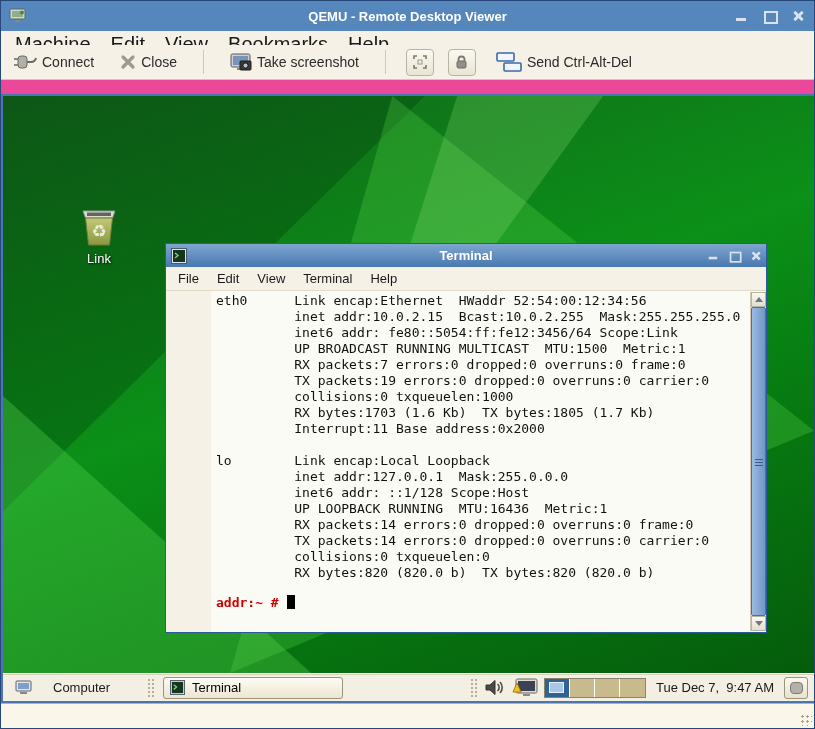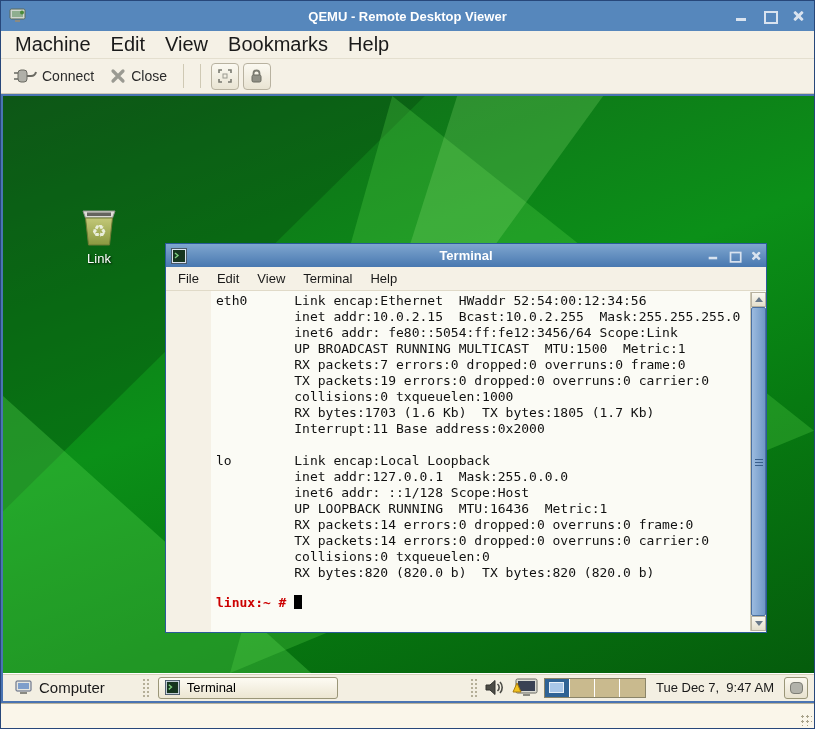--- a/index.html
+++ b/index.html
@@ -14,22 +14,22 @@
   .wc { width:16px; height:14px; position:relative; cursor:default; }
   .wc-min::after { content:""; position:absolute; left:2px; bottom:2px; width:10px; height:0; border-bottom:3px solid #d9e3ef; }
   .wc-max::after { content:""; position:absolute; left:2px; top:2px; width:10px; height:9px; border:2px solid #d9e3ef; }
   .wc-close::before,.wc-close::after { content:""; position:absolute; left:7px; top:1px; width:3px; height:12px; background:#d9e3ef; border-radius:1px; }
   .wc-close::before { transform:rotate(45deg); } .wc-close::after { transform:rotate(-45deg); }
 
   .menubar { position:absolute; top:30px; left:0; width:100%; height:28px; background:#f5f1e6;
     display:flex; align-items:center; gap:4px; padding:0 6px; border-bottom:1px solid #e4dfcf; }
   .menu-item { font-size:20px; color:#1a1a1a; padding:20px 8px; }
 
-  .toolbar { position:absolute; top:58px; left:0; width:100%; height:35px; background:#f5f1e6;
-    display:flex; align-items:center; padding:0 6px; gap:4px; border-bottom:1px solid #cfc9b4; }
+  .toolbar { position:absolute; top:44px; left:0; width:100%; height:35px; background:#f5f1e6;
+    display:flex; align-items:center; padding:0 6px; gap:14px; border-bottom:1px solid #cfc9b4; }
   .tb-btn { display:flex; align-items:center; gap:5px; padding:4px 6px; font-size:14px; color:#2a2a2a; border-radius:3px; }
   .tb-sep { width:1px; height:24px; background:#cfc9b4; margin:0 6px; }
   .tb-small { width:28px; height:27px; display:flex; align-items:center; justify-content:center;
     border:1px solid #b8b2a0; border-radius:4px; background:linear-gradient(#fbf9f1,#e9e4d3); }
 
   
   .vnc-frame { position:absolute; top:93px; left:0; width:815px; height:609px; border:2px solid #4a74b2; }
   .desktop { position:relative; width:811px; height:577px; overflow:hidden;
     background:linear-gradient(160deg,#14641d 0%,#0e7d18 25%,#0b9018 45%,#077a11 68%,#055c0c 100%); }
   .wp { position:absolute; inset:0; }
@@ -59,21 +59,21 @@
   .sb-btn { position:absolute; left:0; width:15px; height:15px; background:linear-gradient(#fbf9f1,#e4dfcc); border:1px solid #b8b2a0; display:flex; align-items:center; justify-content:center; }
   .sb-up { top:0; } .sb-down { bottom:0; }
   .sb-arrow-up { width:0; height:0; border-left:4px solid transparent; border-right:4px solid transparent; border-bottom:5px solid #6a7a8a; }
   .sb-arrow-down { width:0; height:0; border-left:4px solid transparent; border-right:4px solid transparent; border-top:5px solid #6a7a8a; }
   .sb-thumb { position:absolute; top:15px; bottom:15px; left:0; width:15px; background:linear-gradient(90deg,#9cbbdf,#6f97c6); border:1px solid #4a70a0; border-radius:2px; }
   .sb-grip { position:absolute; top:50%; left:3px; width:8px; height:1px; background:#3a5f8c; box-shadow:0 3px 0 #3a5f8c, 0 -3px 0 #3a5f8c; }
 
   
   .taskbar { position:relative; width:811px; height:28px; background:#f3efe2; border-top:1px solid #fff;
     box-shadow:inset 0 1px 0 #d8d2bc; display:flex; align-items:center; padding:0 6px; gap:8px; }
-  .tk-btn { display:flex; align-items:center; gap:6px; font-size:15px; color:#1a1a1a; padding:2px 6px; }
+  .tk-btn { display:flex; align-items:center; gap:20px; font-size:13px; color:#1a1a1a; padding:2px 6px; }
   .tk-task { display:flex; align-items:center; gap:7px; font-size:13px; width:180px; height:22px; padding:0 6px;
     border:1px solid #9a9678; border-radius:3px; background:linear-gradient(#fdfbf3,#ece6d2); }
   .handle { width:9px; height:22px; background-image:radial-gradient(#b5af98 1px, transparent 1.2px); background-size:4px 4px; background-position:1px 1px; }
   .tray { margin-left:auto; display:flex; align-items:center; gap:6px; }
   .pager { display:flex; border:1px solid #8a8468; height:20px; }
   .pager .cell { width:25px; height:18px; background:#c9ba8e; border-right:1px solid #fff; position:relative; }
   .pager .cell:last-child { border-right:none; }
   .pager .cell.active { background:#2f6395; }
   .pager .cell.active .mini { position:absolute; left:4px; top:3px; width:15px; height:11px; background:#a9c7e8; border:1px solid #e8f0f8; }
   .clock { font-size:13px; color:#1a1a1a; white-space:pre; padding:0 4px; }
@@ -125,32 +125,49 @@
       </svg>
       <span>Connect</span>
     </span>
     <span class="tb-btn">
       <svg width="16" height="16" viewBox="0 0 16 16">
         <path d="M3 3 L13 13 M13 3 L3 13" stroke="#9a9a92" stroke-width="3.2" stroke-linecap="round"></path>
       </svg>
       <span>Close</span>
     </span>
     <span class="tb-sep"></span>
+    <span class="tb-btn">
+      <svg width="22" height="19" viewBox="0 0 22 19">
+        <rect x="1" y="1" width="19" height="13" rx="1.5" fill="#c8cedb" stroke="#5a5a52"></rect>
+        <rect x="3" y="3" width="15" height="9" fill="#7a93b8"></rect>
+        <rect x="7" y="15" width="7" height="2" fill="#8a8a82"></rect>
+        <rect x="10" y="8" width="11" height="9" rx="1" fill="#3a3a36" stroke="#1a1a18"></rect>
+        <circle cx="15.5" cy="12.5" r="2.6" fill="#b8c4d4" stroke="#111"></circle>
+      </svg>
+      <span>Take screenshot</span>
+    </span>
     <span class="tb-sep"></span>
     <span class="tb-small">
       <svg width="14" height="14" viewBox="0 0 14 14">
         <path d="M1 4 V1 h3 M10 1 h3 v3 M13 10 v3 h-3 M4 13 H1 v-3" stroke="#7a7a70" stroke-width="1.6" fill="none"></path>
         <rect x="5" y="5" width="4" height="4" fill="none" stroke="#9a9a90"></rect>
       </svg>
     </span>
     <span class="tb-small">
       <svg width="13" height="15" viewBox="0 0 13 15">
         <path d="M3.5 6 V4.5 a3 3 0 0 1 6 0 V6" stroke="#7a7a70" stroke-width="1.8" fill="none"></path>
         <rect x="2" y="6" width="9" height="7" rx="1.5" fill="#8f8f85" stroke="#6a6a60"></rect>
       </svg>
+    </span>
+    <span class="tb-btn">
+      <svg width="26" height="21" viewBox="0 0 26 21">
+        <rect x="1" y="1" width="17" height="8" rx="1" fill="#f2f6fc" stroke="#3a6aaa" stroke-width="1.6"></rect>
+        <rect x="8" y="11" width="17" height="8" rx="1" fill="#f2f6fc" stroke="#3a6aaa" stroke-width="1.6"></rect>
+      </svg>
+      <span>Send Ctrl-Alt-Del</span>
     </span>
   </div>
 
   <div class="vnc-frame">
     <div class="desktop">
       <div class="wp wp2"></div>
       <div class="wp wp1"></div>
       <div class="wp wp4"></div>
       <div class="wp wp3"></div>
 
@@ -205,21 +222,21 @@
 
 lo        Link encap:Local Loopback
           inet addr:127.0.0.1  Mask:255.0.0.0
           inet6 addr: ::1/128 Scope:Host
           UP LOOPBACK RUNNING  MTU:16436  Metric:1
           RX packets:14 errors:0 dropped:0 overruns:0 frame:0
           TX packets:14 errors:0 dropped:0 overruns:0 carrier:0
           collisions:0 txqueuelen:0
           RX bytes:820 (820.0 b)  TX bytes:820 (820.0 b)</pre>
           <div class="prompt-row">
-            <span class="prompt">linux:~ #</span><span class="cursor"></span>
+            <span class="prompt">addr:~ #</span><span class="cursor"></span>
           </div>
           <div class="scrollbar">
             <div class="sb-btn sb-up">
                 <span class="sb-arrow-up"></span>
               </div>
             <div class="sb-thumb">
                 <span class="sb-grip"></span>
               </div>
             <div class="sb-btn sb-down">
                 <span class="sb-arrow-down"></span>

